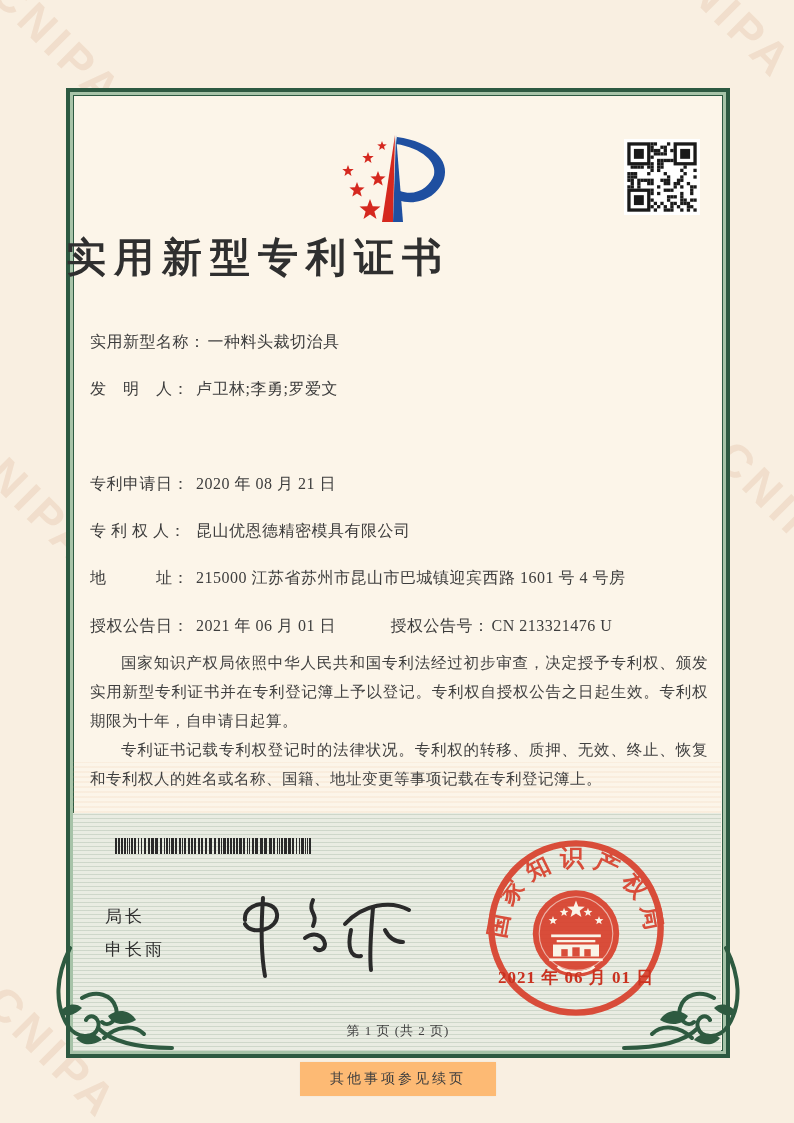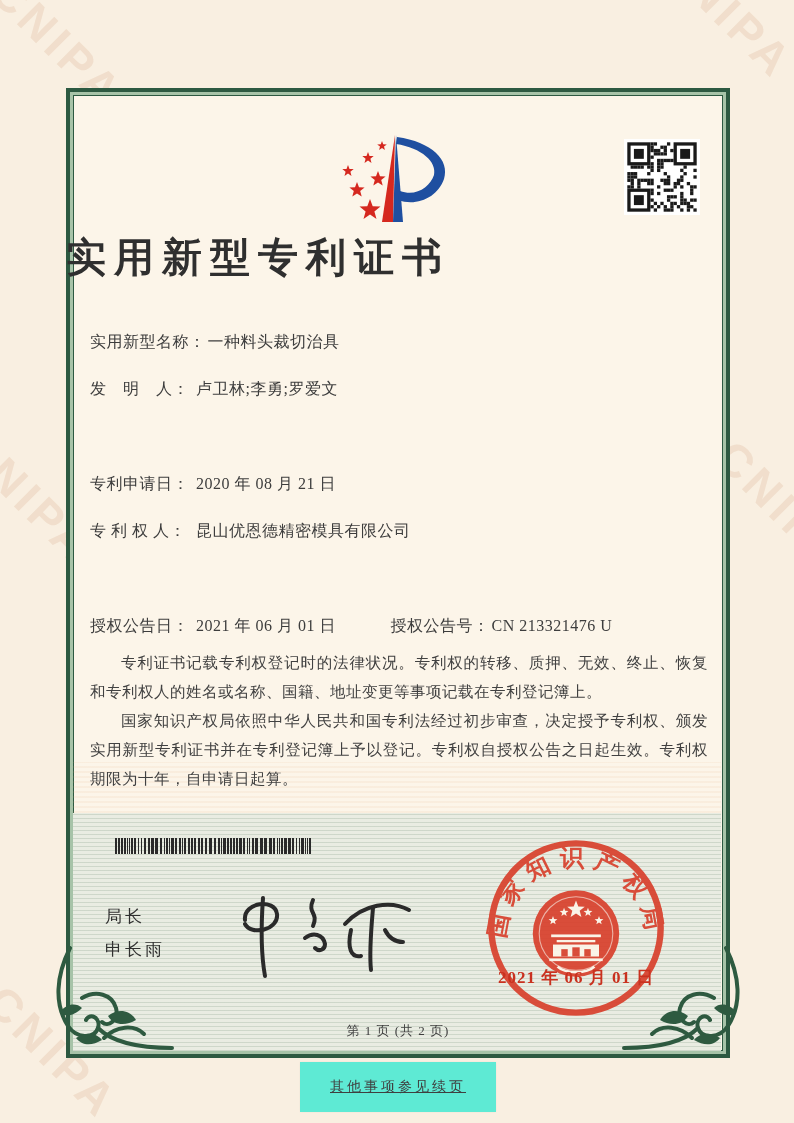--- a/index.html
+++ b/index.html
@@ -27,22 +27,22 @@
   .band-green{left:73px;top:813px;width:648px;height:238px;background:#e9ece2;
       background-image:repeating-linear-gradient(0deg,rgba(110,140,115,.22) 0 1px,transparent 1px 4px);}
   .barcode{left:115px;top:838px;}
   .signer{left:105px;font-size:17px;letter-spacing:3px;color:#2f2f2f;z-index:4;}
   .sig{left:225px;top:886px;z-index:4;}
   .seal{left:484px;top:836px;z-index:4;opacity:.92;}
   .seal-date{left:488px;top:966px;width:176px;text-align:center;font-size:17px;font-weight:bold;
              color:#c9311f;letter-spacing:1px;z-index:5;}
   .page-num{left:66px;top:1022px;width:664px;text-align:center;font-size:13px;letter-spacing:1px;color:#3f3f3f;z-index:4;}
   .cont-note{left:66px;top:1062px;width:664px;text-align:center;z-index:4;}
-  .cont-note span{display:inline-block;background:#5eead4;padding:16px 30px;font-size:14px;
-                  letter-spacing:3px;color:#3f3f3f;box-shadow:0 0 2px rgba(0,0,0,.05);text-decoration:underline;}
+  .cont-note span{display:inline-block;background:#fdba74;padding:8px 30px;font-size:14px;
+                  letter-spacing:3px;color:#3f3f3f;box-shadow:0 0 2px rgba(0,0,0,.05);}
   .flourish{z-index:3;}
   svg{display:block;}
 </style>
 </head>
 <body>
 
 <div class="page">
 
   <div class="wm" style="left:-25px;top:15px;">CNIPA</div>
   <div class="wm" style="left:645px;top:-15px;">CNIPA</div>
@@ -210,29 +210,32 @@
   </div>
   <div class="abs frow" style="top:379px;">
     <span class="flabel">发　明　人：</span><span class="fvalue">卢卫林;李勇;罗爱文</span>
   </div>
   <div class="abs frow" style="top:474px;">
     <span class="flabel">专利申请日：</span><span class="fvalue">2020 年 08 月 21 日</span>
   </div>
   <div class="abs frow" style="top:521px;">
     <span class="flabel">专 利 权 人：</span><span class="fvalue">昆山优恩德精密模具有限公司</span>
   </div>
+  <div class="abs frow" style="top:568px;">
+    <span class="flabel">地　　　址：</span><span class="fvalue">215000 江苏省苏州市昆山市巴城镇迎宾西路 1601 号 4 号房</span>
+  </div>
   <div class="abs frow" style="top:616px;">
     <span class="flabel">授权公告日：</span><span class="fvalue">2021 年 06 月 01 日</span>
     <span class="pair2"></span>
     <span>授权公告号：</span><span class="fvalue">CN 213321476 U</span>
   </div>
 
   <div class="abs paras">
+    <p>国家知识产权局依照中华人民共和国专利法经过初步审查，决定授予专利权、颁发实用新型专利证书并在专利登记簿上予以登记。专利权自授权公告之日起生效。专利权期限为十年，自申请日起算。</p>
     <p>专利证书记载专利权登记时的法律状况。专利权的转移、质押、无效、终止、恢复和专利权人的姓名或名称、国籍、地址变更等事项记载在专利登记簿上。</p>
-    <p>国家知识产权局依照中华人民共和国专利法经过初步审查，决定授予专利权、颁发实用新型专利证书并在专利登记簿上予以登记。专利权自授权公告之日起生效。专利权期限为十年，自申请日起算。</p>
   </div>
 
   <svg class="abs barcode" width="200" height="16" viewBox="0 0 200 16" style="z-index:4;">
     <g id="barcode-bars" fill="#2a2a2a">
         <rect x="0" y="0" width="2" height="16"></rect>
         <rect x="3" y="0" width="2" height="16"></rect>
         <rect x="6" y="0" width="2" height="16"></rect>
         <rect x="9" y="0" width="2" height="16"></rect>
         <rect x="12" y="0" width="1" height="16"></rect>
         <rect x="14" y="0" width="1" height="16"></rect>

